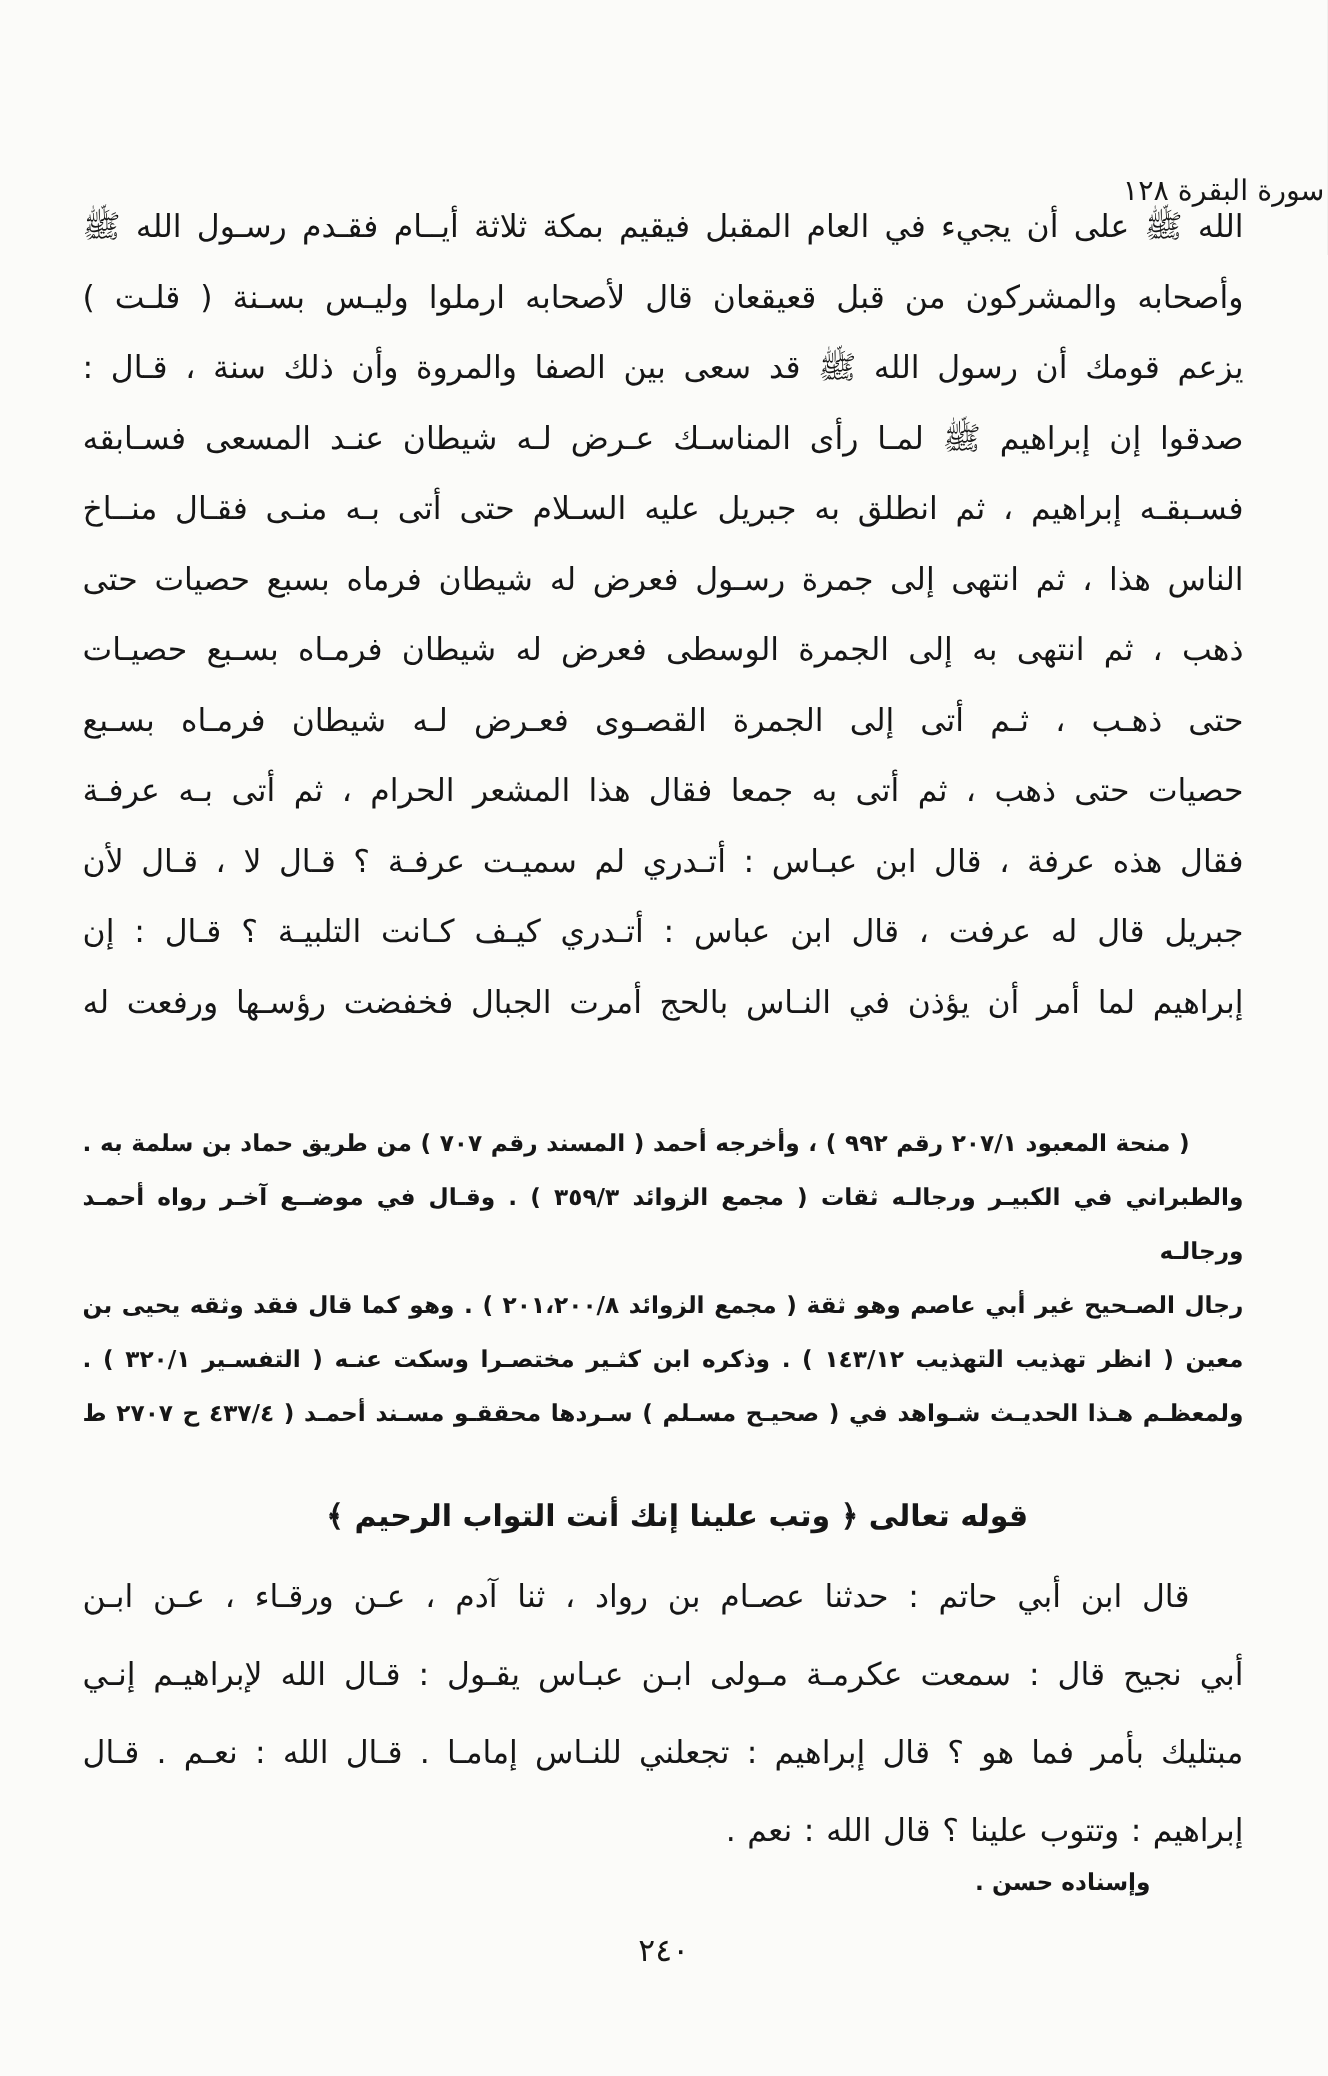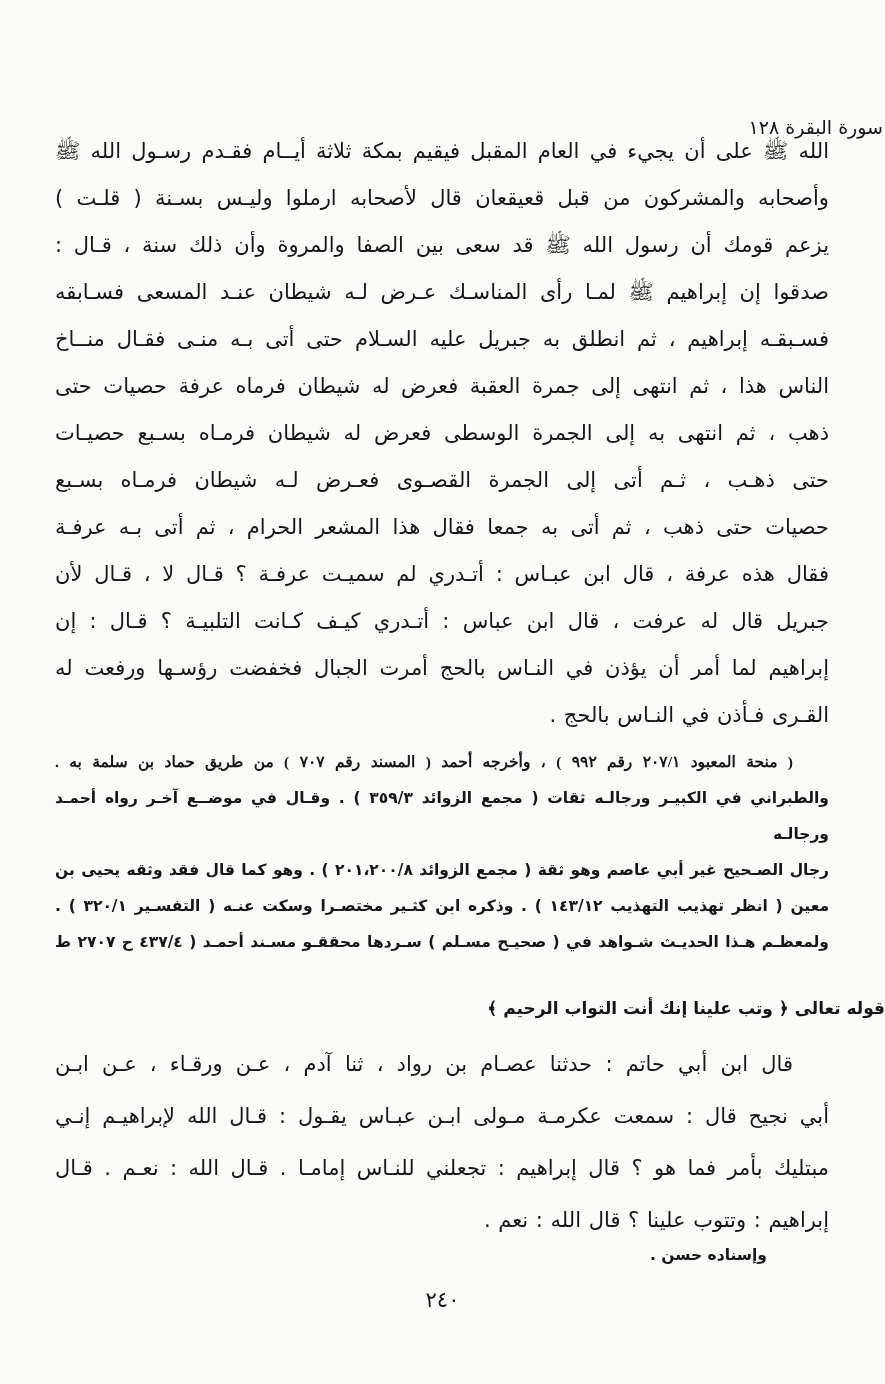--- a/index.html
+++ b/index.html
@@ -22,25 +22,25 @@
     font-size:21px;line-height:47px;
     text-align:justify;text-align-last:justify;text-justify:inter-word;
     word-spacing:1px;
   }
   .line.start{text-align-last:right;}
   .fn-block{position:absolute;top:744px;right:56px;width:774px;font-weight:bold;}
   .fline{
     font-size:15.5px;line-height:36px;
     text-align:justify;text-align-last:justify;text-justify:inter-word;
   }
-  .fline.indent{text-indent:36px;font-family:Liberation Serif, serif;}
+  .fline.indent{text-indent:36px;}
   .fline.start{text-align-last:right;}
   .verse-heading{
     position:absolute;top:998px;right:0;left:0;
-    text-align:right;font-weight:bold;font-size:17px;margin-left:18px;
+    text-align:center;font-weight:bold;font-size:20px;margin-left:18px;
   }
   .narr-block{position:absolute;top:1038px;right:56px;width:774px;}
   .narr-block .line{line-height:52px;}
   .line.indent{text-indent:36px;}
   .grading{
     position:absolute;top:1246px;right:118px;
     font-weight:bold;font-size:15.5px;
   }
   .pagenum{
     position:absolute;top:1288px;right:0;left:0;
@@ -53,28 +53,27 @@
 <div class="page">
 
   <div class="header">سورة البقرة ١٢٨</div>
 
   <div class="main-block">
     <div class="line">الله ﷺ على أن يجيء في العام المقبل فيقيم بمكة ثلاثة أيــام فقـدم رسـول الله ﷺ</div>
     <div class="line">وأصحابه والمشركون من قبل قعيقعان قال لأصحابه ارملوا وليـس بسـنة ( قلـت )</div>
     <div class="line">يزعم قومك أن رسول الله ﷺ قد سعى بين الصفا والمروة وأن ذلك سنة ، قـال :</div>
     <div class="line">صدقوا إن إبراهيم ﷺ لمـا رأى المناسـك عـرض لـه شيطان عنـد المسعى فسـابقه</div>
     <div class="line">فسـبقـه إبراهيم ، ثم انطلق به جبريل عليه السـلام حتى أتى بـه منـى فقـال منــاخ</div>
-    <div class="line">الناس هذا ، ثم انتهى إلى جمرة العقبة فعرض له شيطان فرماه عرفة حصيات حتى</div>
+    <div class="line">الناس هذا ، ثم انتهى إلى جمرة رسـول فعرض له شيطان فرماه بسبع حصيات حتى</div>
     <div class="line">ذهب ، ثم انتهى به إلى الجمرة الوسطى فعرض له شيطان فرمـاه بسـبع حصيـات</div>
     <div class="line">حتى ذهـب ، ثـم أتى إلى الجمرة القصـوى فعـرض لـه شيطان فرمـاه بسـبع</div>
     <div class="line">حصيات حتى ذهب ، ثم أتى به جمعا فقال هذا المشعر الحرام ، ثم أتى بـه عرفـة</div>
     <div class="line">فقال هذه عرفة ، قال ابن عبـاس : أتـدري لم سميـت عرفـة ؟ قـال لا ، قـال لأن</div>
     <div class="line">جبريل قال له عرفت ، قال ابن عباس : أتـدري كيـف كـانت التلبيـة ؟ قـال : إن</div>
     <div class="line">إبراهيم لما أمر أن يؤذن في النـاس بالحج أمرت الجبال فخفضت رؤسـها ورفعت له</div>
-    <div class="line start">القـرى فـأذن في النـاس بالحج .</div>
   </div>
 
   <div class="fn-block">
     <div class="fline indent">( منحة المعبود ٢٠٧/١ رقم ٩٩٢ ) ، وأخرجه أحمد ( المسند رقم ٧٠٧ ) من طريق حماد بن سلمة به .</div>
     <div class="fline">والطبراني في الكبيـر ورجالـه ثقات ( مجمع الزوائد ٣٥٩/٣ ) . وقـال في موضــع آخـر رواه أحمـد ورجالـه</div>
     <div class="fline">رجال الصـحيح غير أبي عاصم وهو ثقة ( مجمع الزوائد ٢٠١،٢٠٠/٨ ) . وهو كما قال فقد وثقه يحيى بن</div>
     <div class="fline">معين ( انظر تهذيب التهذيب ١٤٣/١٢ ) . وذكره ابن كثـير مختصـرا وسكت عنـه ( التفسـير ٣٢٠/١ ) .</div>
     <div class="fline">ولمعظـم هـذا الحديـث شـواهد في ( صحيـح مسـلم ) سـردها محققـو مسـند أحمـد ( ٤٣٧/٤ ح ٢٧٠٧ ط</div>
   </div>
 

